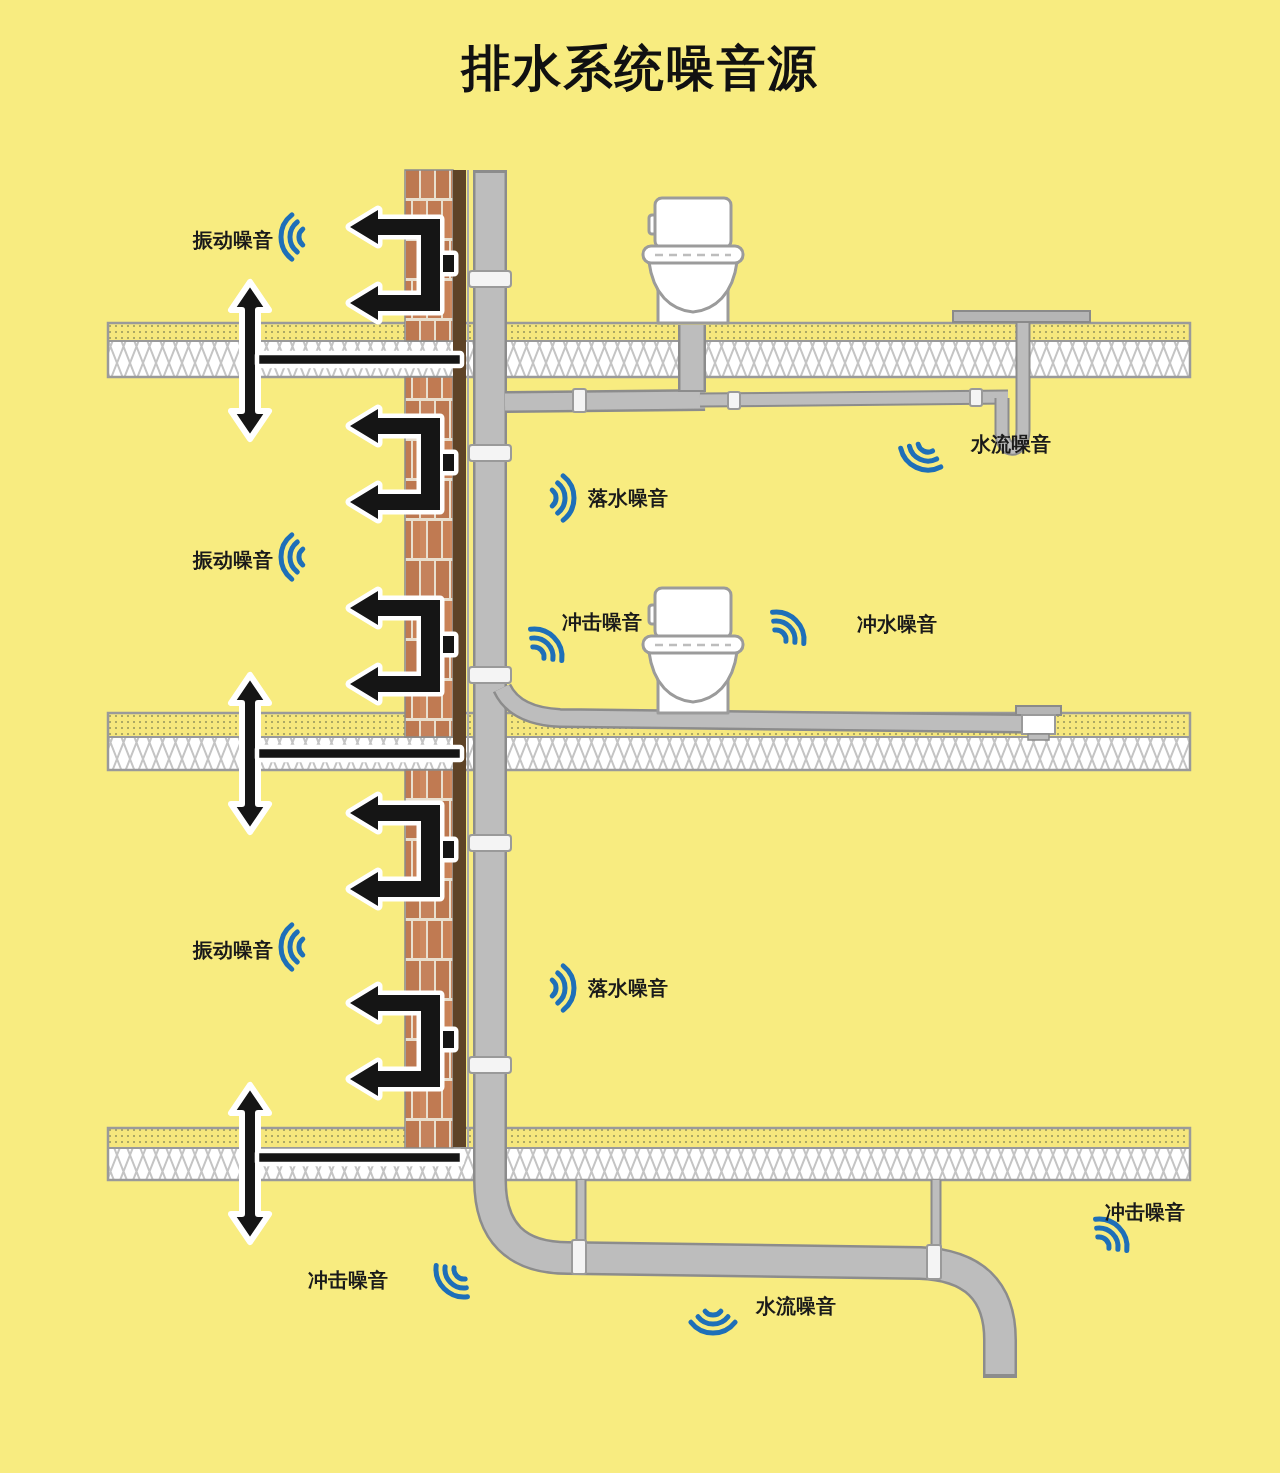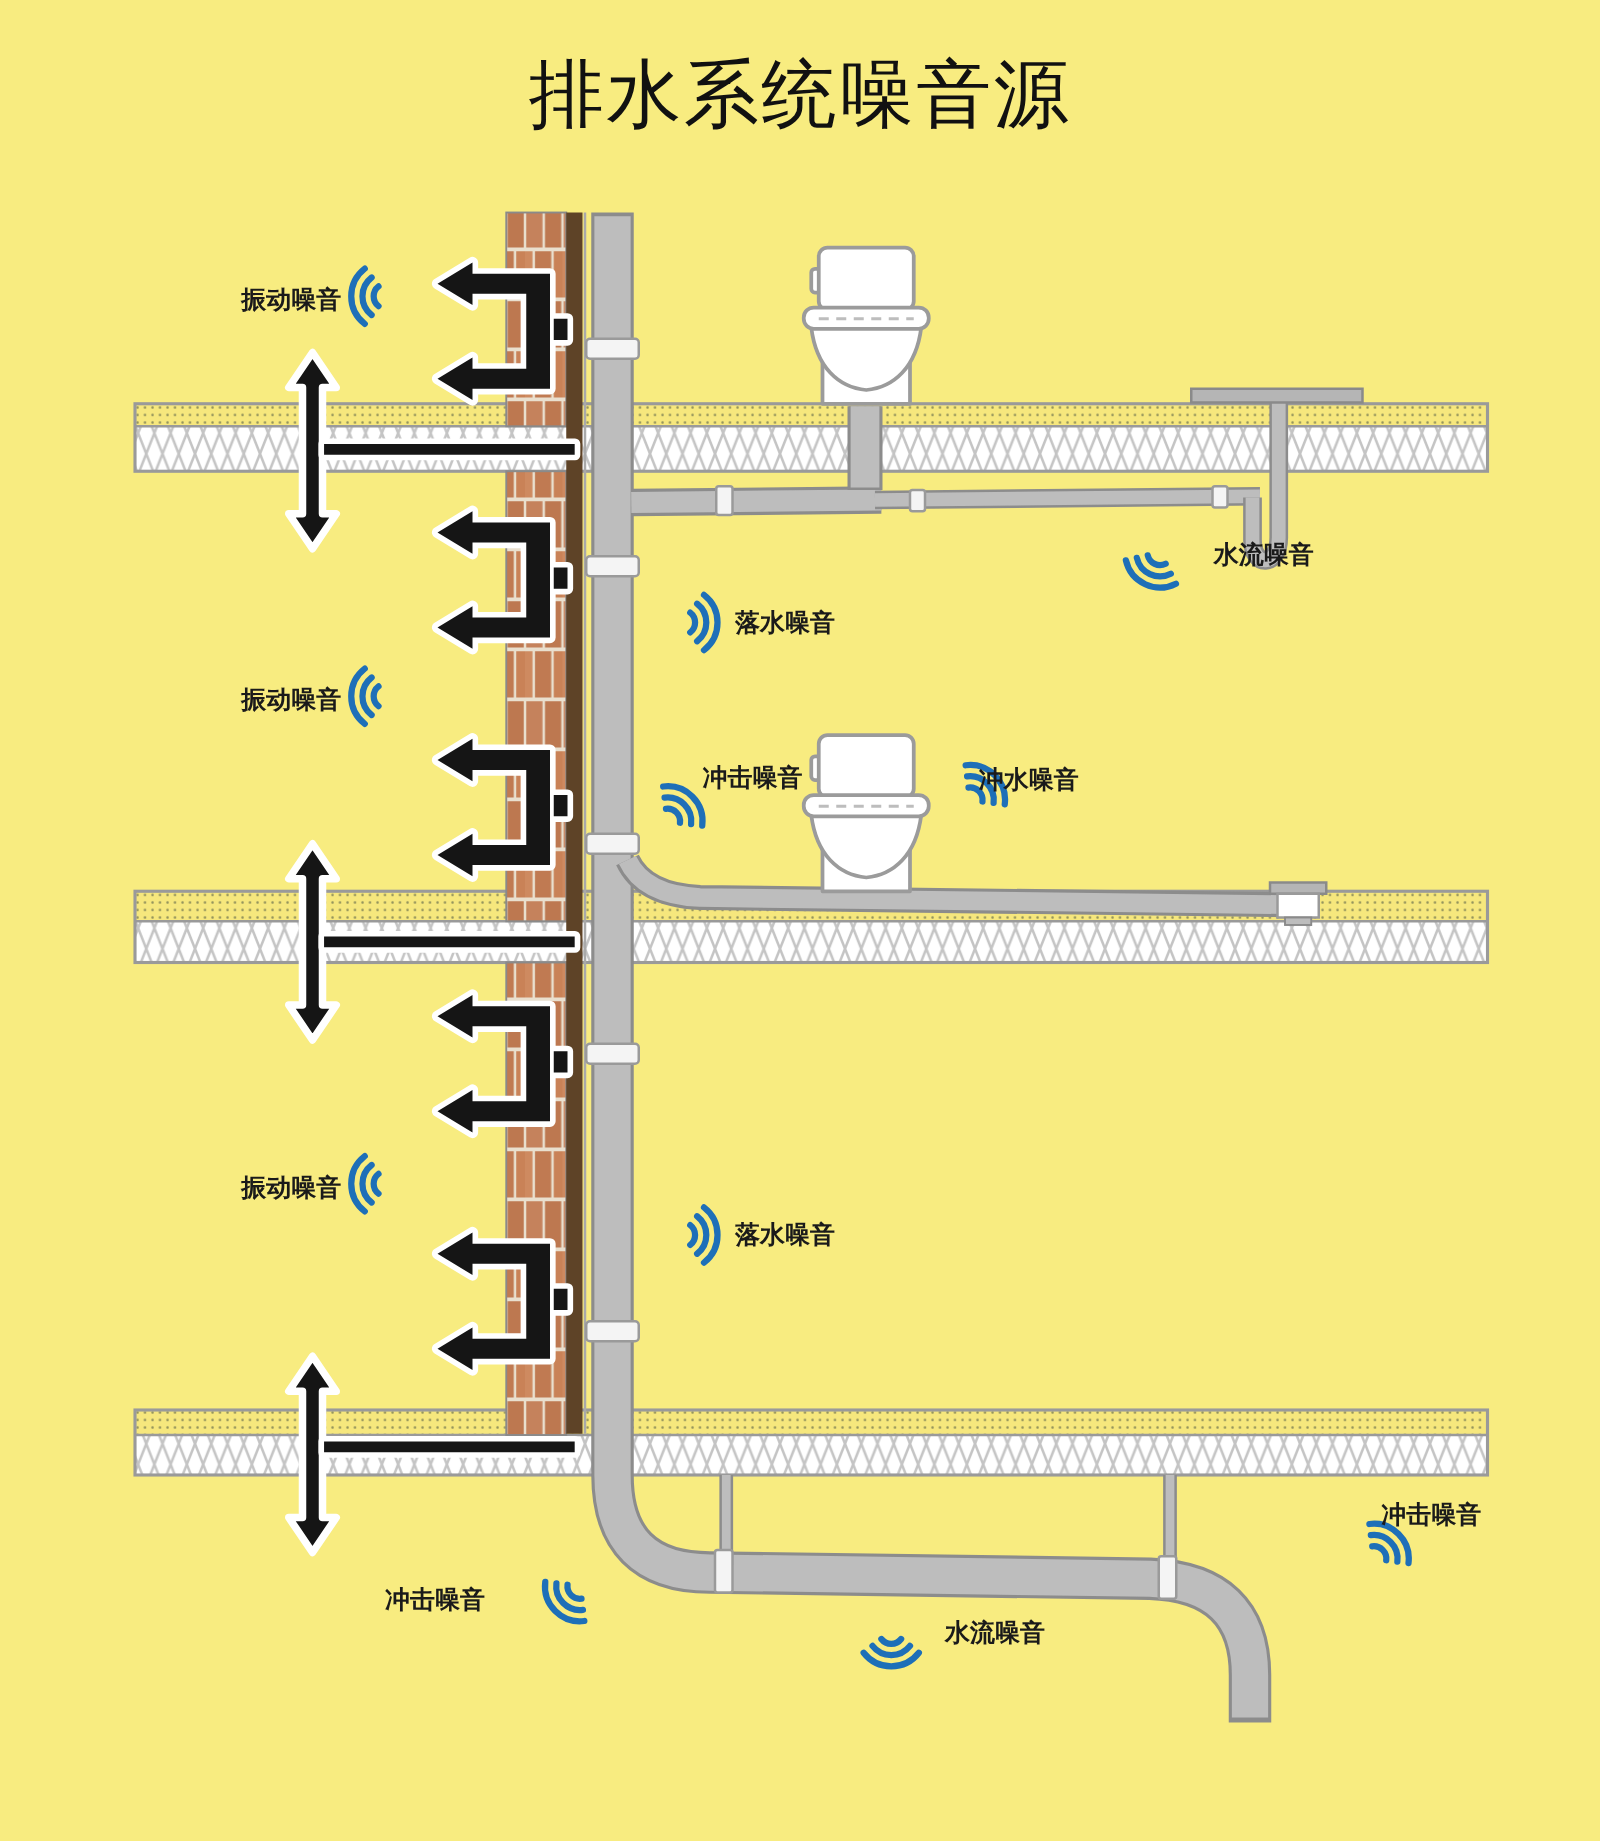--- a/index.html
+++ b/index.html
@@ -1,20 +1,20 @@
 <!DOCTYPE html>
 <html><head>
 <meta charset="utf-8">
 <style>
   html,body{margin:0;padding:0;}
   body{font-family:"DejaVu Sans","Liberation Sans",sans-serif;}
   #stage{position:relative;width:1280px;height:1473px;background:#F8EC80;overflow:hidden;}
   #stage svg.scene{position:absolute;left:0;top:0;}
   .page-title{position:absolute;left:0;right:0;top:36px;text-align:center;
-    font-size:60px;font-weight:400;color:#111;letter-spacing:2px;}
+    font-size:49px;font-weight:700;color:#111;letter-spacing:2px;}
   .noise-label{position:absolute;transform:translate(-50%,-50%);white-space:nowrap;
     font-size:20px;font-weight:700;color:#1a1a1a;}
 </style>
 </head>
 <body>
 
 <div id="stage">
 
   <svg class="scene" width="1280" height="1473" viewBox="0 0 1280 1473">
     <defs>
@@ -190,19 +190,19 @@
   </svg>
 
   <div class="page-title">排水系统噪音源</div>
 
   <div class="noise-label" style="left:233px;top:240px">振动噪音</div>
   <div class="noise-label" style="left:233px;top:560px">振动噪音</div>
   <div class="noise-label" style="left:233px;top:950px">振动噪音</div>
   <div class="noise-label" style="left:1011px;top:444px">水流噪音</div>
   <div class="noise-label" style="left:628px;top:498px">落水噪音</div>
   <div class="noise-label" style="left:602px;top:622px">冲击噪音</div>
-  <div class="noise-label" style="left:823px;top:624px">冲水噪音</div>
+  <div class="noise-label" style="left:897px;top:624px">冲水噪音</div>
   <div class="noise-label" style="left:628px;top:988px">落水噪音</div>
   <div class="noise-label" style="left:348px;top:1280px">冲击噪音</div>
   <div class="noise-label" style="left:796px;top:1306px">水流噪音</div>
   <div class="noise-label" style="left:1145px;top:1212px">冲击噪音</div>
 
 </div>
 
 </body></html>

